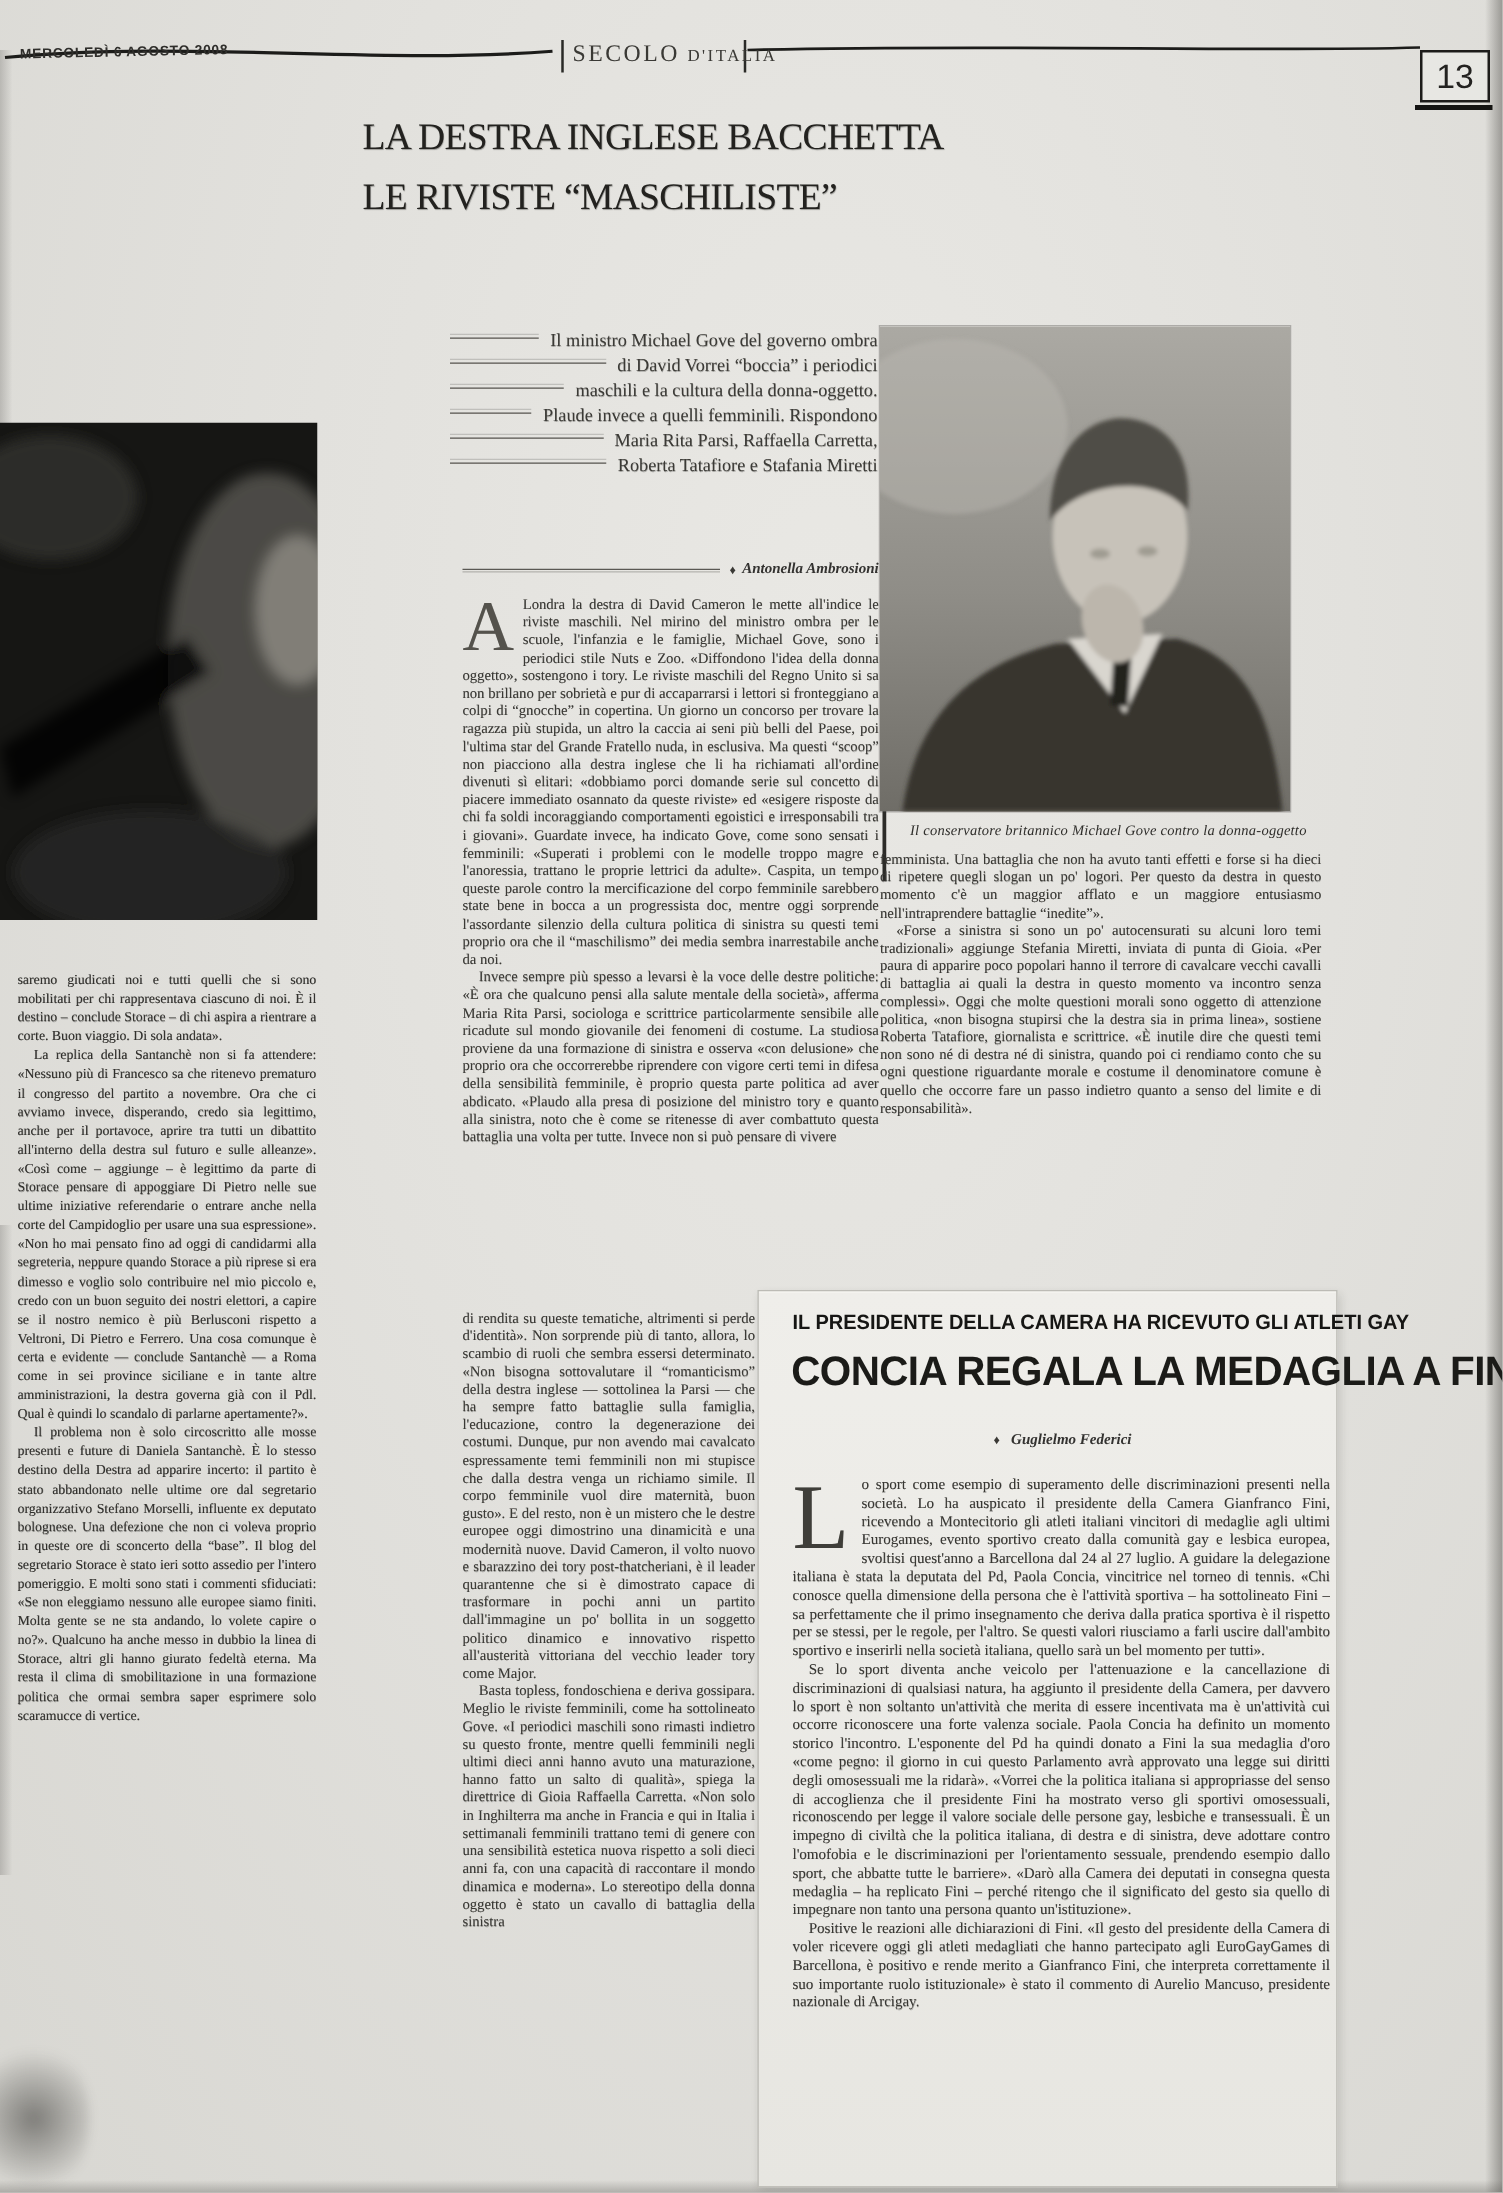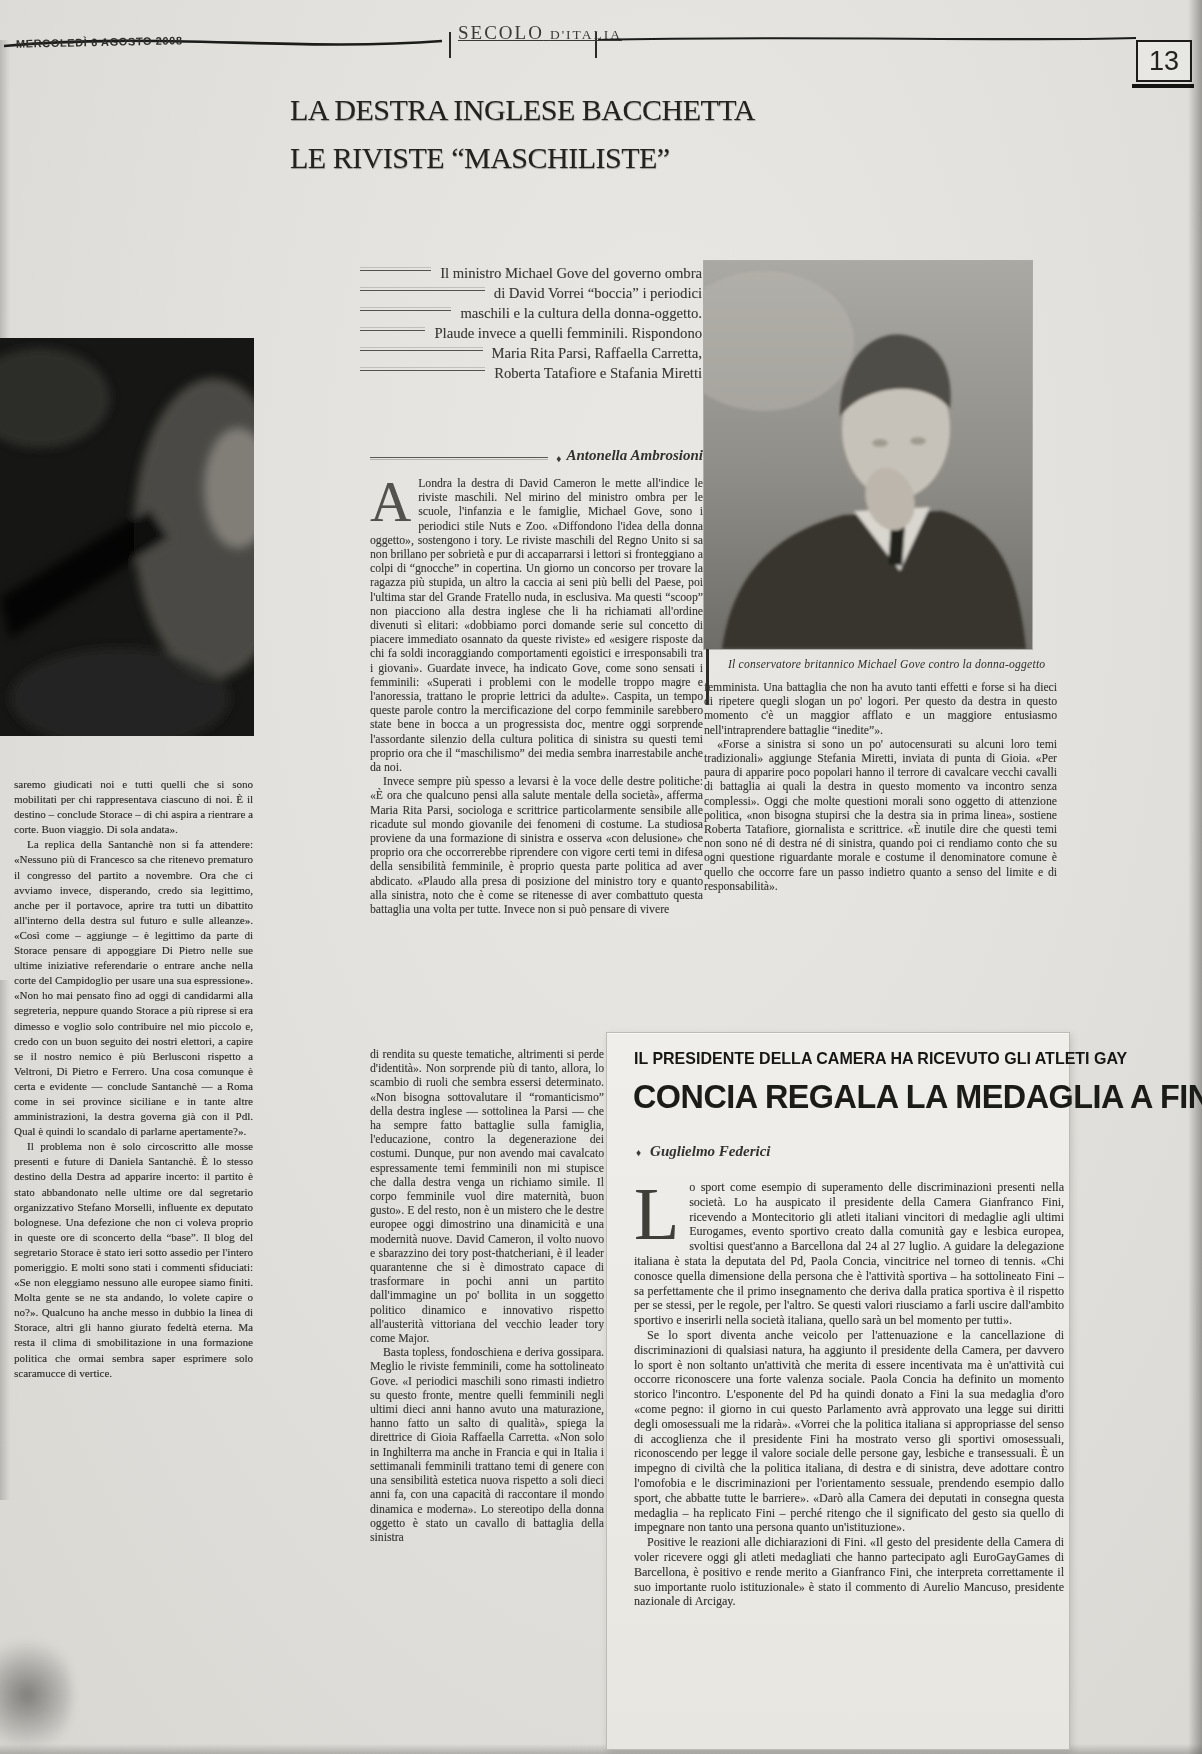--- a/index.html
+++ b/index.html
@@ -16,21 +16,21 @@
     background:radial-gradient(circle, rgba(52,51,48,.55), rgba(52,51,48,0) 70%);filter:blur(4px);}
   .smudge2{position:absolute;left:-6px;top:980px;width:16px;height:520px;
     background:linear-gradient(to right, rgba(60,58,55,.35), rgba(60,58,55,0));}
   .smudge3{position:absolute;left:0;top:40px;width:10px;height:300px;
     background:linear-gradient(to right, rgba(60,58,55,.22), rgba(60,58,55,0));}
 
   
   .hdr-rules{position:absolute;left:0;top:26px;}
   .date{position:absolute;left:16px;top:36px;font-family:"Liberation Sans","DejaVu Sans",sans-serif;
     font-weight:bold;font-size:11px;letter-spacing:.6px;color:#2f2e2b;transform:rotate(-1.2deg);}
-  .masthead{position:absolute;left:458px;top:22px;color:#3a3935;letter-spacing:2px;white-space:nowrap;text-decoration:underline;}
+  .masthead{position:absolute;left:458px;top:33px;color:#3a3935;letter-spacing:2px;white-space:nowrap;}
   .masthead .m1{font-size:19px;}
   .masthead .m2{font-size:13.5px;}
   .pagenum-box{position:absolute;left:1136px;top:40px;width:52px;height:38px;
     border:2.5px solid #1d1c1a;display:flex;align-items:center;justify-content:center;
     font-family:"Liberation Sans","DejaVu Sans",sans-serif;font-size:27px;color:#232220;background:rgba(240,239,235,.5);}
   .pagenum-underline{position:absolute;left:1132px;top:84px;width:62px;height:4px;background:#141412;}
 
   
   .headline{position:absolute;left:290px;top:86px;width:724px;font-size:30px;line-height:48px;
     color:#23221f;letter-spacing:-.5px;text-shadow:.5px .6px .7px rgba(20,20,18,.35);}
@@ -44,21 +44,21 @@
   
   .photo-right{position:absolute;left:704px;top:261px;width:328px;height:388px;box-shadow:0 0 0 1px rgba(90,88,84,.4);}
   .photo-left{position:absolute;left:0;top:338px;width:254px;height:398px;}
   .caption-bar{position:absolute;left:706px;top:649px;width:3px;height:56px;background:#2c2b28;}
   .caption{position:absolute;left:728px;top:658px;width:330px;font-style:italic;font-size:11.6px;
     letter-spacing:.2px;color:#2f2e2b;white-space:nowrap;}
 
   
   .byline-row{position:absolute;left:370px;top:447px;width:333px;display:flex;align-items:flex-end;}
   .by-rule{flex:1;border-top:1.3px solid #5a5853;box-shadow:0 2px 0 rgba(90,88,83,.35);margin:0 8px 6px 0;}
-  .by-name{white-space:nowrap;font-style:italic;font-weight:bold;font-size:15px;color:#333230;}
+  .by-name{white-space:nowrap;font-style:italic;font-weight:bold;font-size:12px;color:#333230;}
   .by-diamond{font-size:10px;margin-right:5px;color:#3a3935;}
 
   
   .bodytext{font-size:11.7px;line-height:14.2px;text-align:justify;color:#3a3935;
     text-shadow:.25px .25px .35px rgba(40,40,36,.35);overflow:hidden;position:absolute;}
   .bodytext p{margin:0;}
   .bodytext p.indent{text-indent:13px;}
   .colA{left:370px;top:477px;width:333px;height:566px;}
   .colB{left:370px;top:1048px;width:234px;height:700px;}
   .colC{left:704px;top:681px;width:353px;height:258px;}
@@ -69,21 +69,21 @@
     text-shadow:.3px .3px .4px rgba(30,30,27,.4);margin-top:11px;}
 
   
   .box2{position:absolute;left:606px;top:1032px;width:462px;height:716px;
     background:linear-gradient(#efeeea, #e7e6e1);border:1px solid #bcbbb5;
     box-shadow:inset 0 1px 0 #f9f8f4, 2px 3px 7px rgba(40,40,36,.15);}
   .kicker{position:absolute;left:634px;top:1049px;font-family:"Liberation Sans","DejaVu Sans",sans-serif;
     font-weight:bold;font-size:16.5px;color:#161614;transform:scaleX(.97);transform-origin:left;white-space:nowrap;}
   .headline2{position:absolute;left:633px;top:1078px;font-family:"Liberation Sans","DejaVu Sans",sans-serif;
     font-weight:bold;font-size:33px;letter-spacing:-.5px;color:#1b1b18;transform:scaleX(.98);transform-origin:left;white-space:nowrap;}
-  .byline2{position:absolute;left:636px;top:1142px;width:428px;}
+  .byline2{position:absolute;left:636px;top:1142px;width:428px;text-align:center;}
   .colD{left:634px;top:1180px;width:430px;height:556px;font-size:12px;line-height:14.8px;color:#383733;}
   .dropcap2{float:left;font-size:74px;line-height:60px;padding:4px 10px 0 0;color:#3f3e39;}
 </style>
 </head>
 <body>
 
 <div class="page">
 
   <div class="edge-right"></div>
   <div class="edge-bottom"></div>

